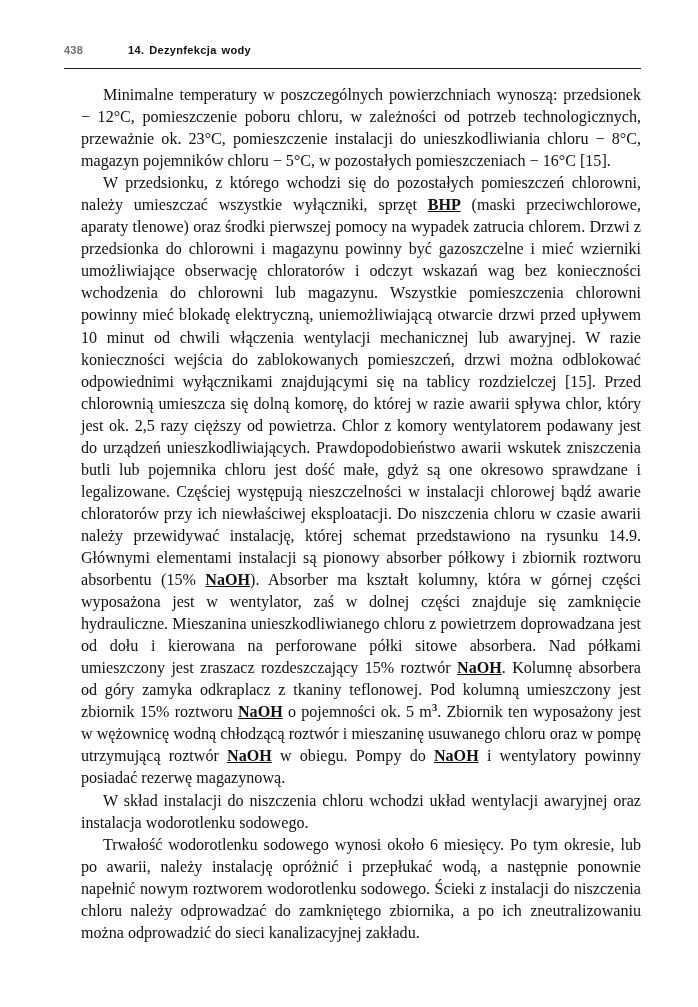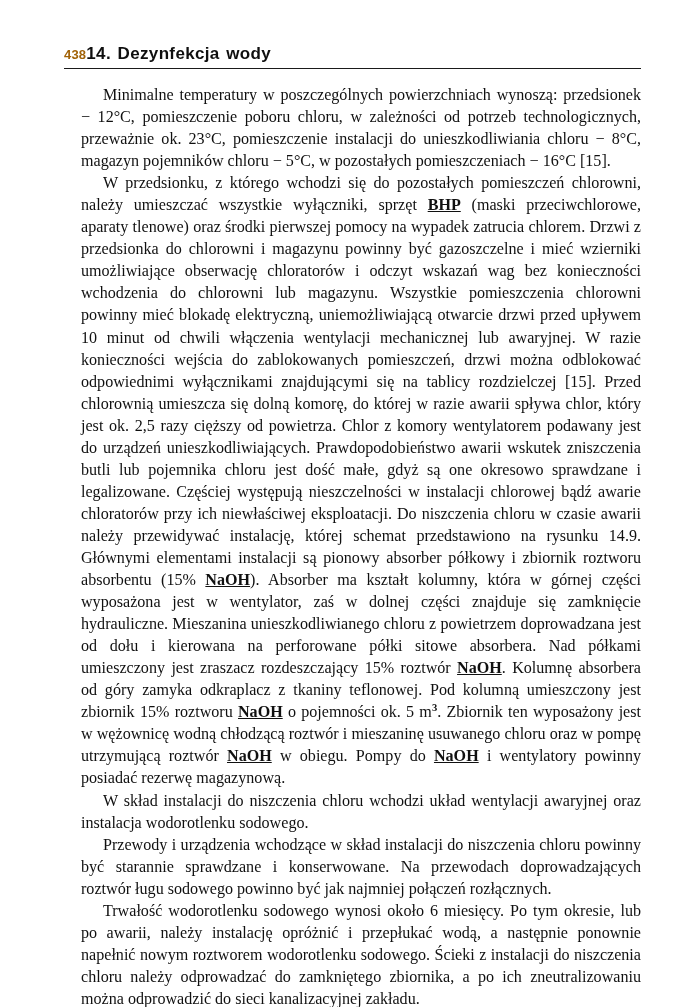--- a/index.html
+++ b/index.html
@@ -19,29 +19,30 @@
     position: absolute;
     left: 64px;
     top: 44px;
     width: 576px;
     height: 22px;
     display: flex;
     align-items: baseline;
     font-family: "Liberation Sans", sans-serif;
   }
   .folio {
-    font-size: 13px;
+    font-size: 11px;
     font-weight: bold;
-    color: #a16207;
+    color: #737373;
     letter-spacing: 0.2px;
   }
   .head-title {
-    font-size: 17px;
+    font-size: 11px;
     font-weight: bold;
     color: #0f0f0f;
+    margin-left: 45px;
     letter-spacing: 0.35px;
     word-spacing: 1.5px;
   }
   .head-rule {
     position: absolute;
     left: 64px;
     top: 68px;
     width: 577px;
     height: 1px;
     background: #1a1a1a;
@@ -87,17 +88,16 @@
     <span class="folio">438</span>
     <span class="head-title">14. Dezynfekcja wody</span>
   </div>
 
   <div class="head-rule"></div>
 
   <div class="body-text">
     <p class="indented">Minimalne temperatury w poszczególnych powierzchniach wynoszą: przedsionek − 12°C, pomieszczenie poboru chloru, w zależności od potrzeb technologicznych, przeważnie ok. 23°C, pomieszczenie instalacji do unieszkodliwiania chloru − 8°C, magazyn pojemników chloru − 5°C, w pozostałych pomieszczeniach − 16°C [15].</p>
     <p class="indented">W przedsionku, z którego wchodzi się do pozostałych pomieszczeń chlorowni, należy umieszczać wszystkie wyłączniki, sprzęt <b class="chem">BHP</b> (maski przeciwchlorowe, aparaty tlenowe) oraz środki pierwszej pomocy na wypadek zatrucia chlorem. Drzwi z przedsionka do chlorowni i magazynu powinny być gazoszczelne i mieć wzierniki umożliwiające obserwację chloratorów i odczyt wskazań wag bez konieczności wchodzenia do chlorowni lub magazynu. Wszystkie pomieszczenia chlorowni powinny mieć blokadę elektryczną, uniemożliwiającą otwarcie drzwi przed upływem 10 minut od chwili włączenia wentylacji mechanicznej lub awaryjnej. W razie konieczności wejścia do zablokowanych pomieszczeń, drzwi można odblokować odpowiednimi wyłącznikami znajdującymi się na tablicy rozdzielczej [15]. Przed chlorownią umieszcza się dolną komorę, do której w razie awarii spływa chlor, który jest ok. 2,5 razy cięższy od powietrza. Chlor z komory wentylatorem podawany jest do urządzeń unieszkodliwiających. Prawdopodobieństwo awarii wskutek zniszczenia butli lub pojemnika chloru jest dość małe, gdyż są one okresowo sprawdzane i legalizowane. Częściej występują nieszczelności w instalacji chlorowej bądź awarie chloratorów przy ich niewłaściwej eksploatacji. Do niszczenia chloru w czasie awarii należy przewidywać instalację, której schemat przedstawiono na rysunku 14.9. Głównymi elementami instalacji są pionowy absorber półkowy i zbiornik roztworu absorbentu (15% <b class="chem">NaOH</b>). Absorber ma kształt kolumny, która w górnej części wyposażona jest w wentylator, zaś w dolnej części znajduje się zamknięcie hydrauliczne. Mieszanina unieszkodliwianego chloru z powietrzem doprowadzana jest od dołu i kierowana na perforowane półki sitowe absorbera. Nad półkami umieszczony jest zraszacz rozdeszczający 15% roztwór <b class="chem">NaOH</b>. Kolumnę absorbera od góry zamyka odkraplacz z tkaniny teflonowej. Pod kolumną umieszczony jest zbiornik 15% roztworu <b class="chem">NaOH</b> o pojemności ok. 5 m<sup>3</sup>. Zbiornik ten wyposażony jest w wężownicę wodną chłodzącą roztwór i mieszaninę usuwanego chloru oraz w pompę utrzymującą roztwór <b class="chem">NaOH</b> w obiegu. Pompy do <b class="chem">NaOH</b> i wentylatory powinny posiadać rezerwę magazynową.</p>
     <p class="indented">W skład instalacji do niszczenia chloru wchodzi układ wentylacji awaryjnej oraz instalacja wodorotlenku sodowego.</p>
-    <p class="indented">Przewody i urządzenia wchodzące w skład instalacji do niszczenia chloru powinny być starannie sprawdzane i konserwowane. Na przewodach doprowadzających roztwór ługu sodowego powinno być jak najmniej połączeń rozłącznych.</p>
     <p class="indented">Trwałość wodorotlenku sodowego wynosi około 6 miesięcy. Po tym okresie, lub po awarii, należy instalację opróżnić i przepłukać wodą, a następnie ponownie napełnić nowym roztworem wodorotlenku sodowego. Ścieki z instalacji do niszczenia chloru należy odprowadzać do zamkniętego zbiornika, a po ich zneutralizowaniu można odprowadzić do sieci kanalizacyjnej zakładu.</p>
   </div>
 
 </div>
 
 </body></html>

